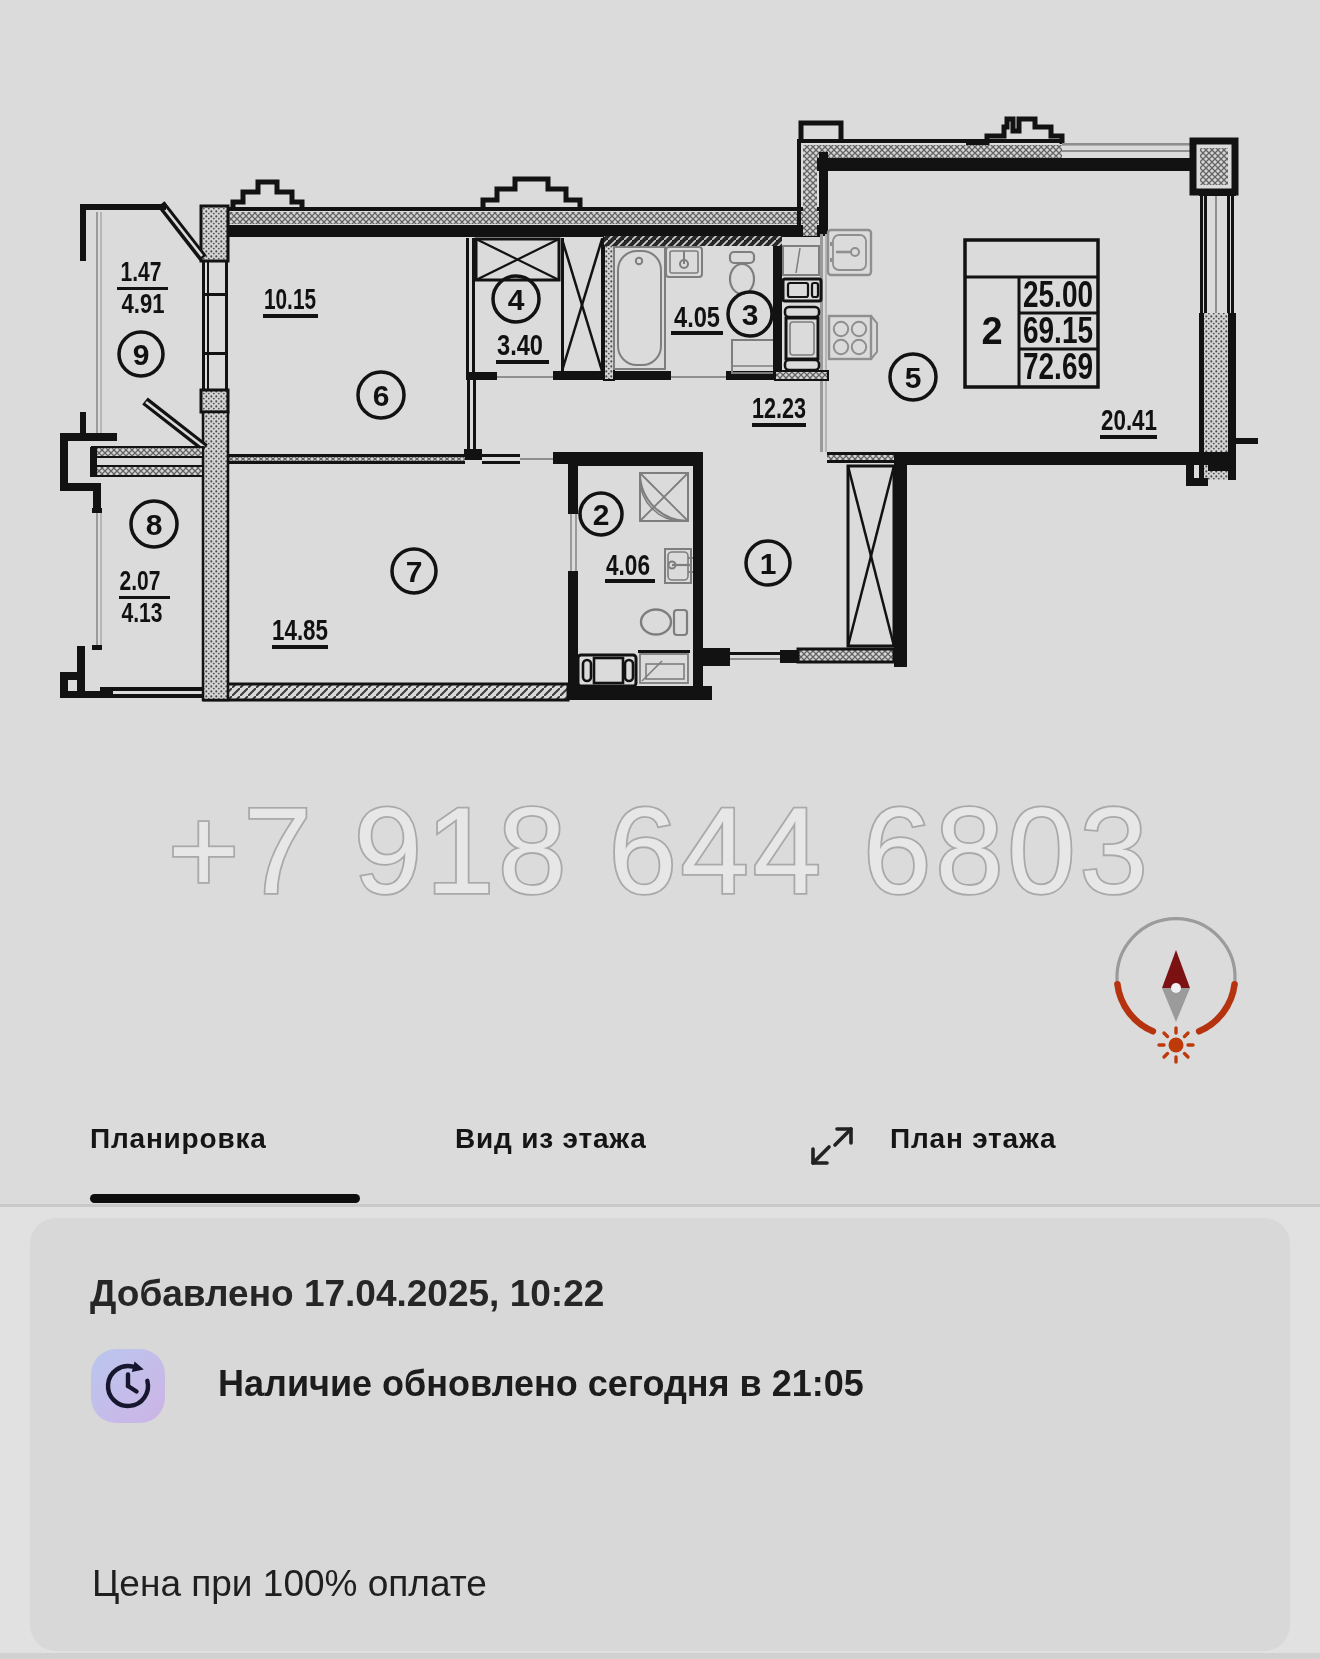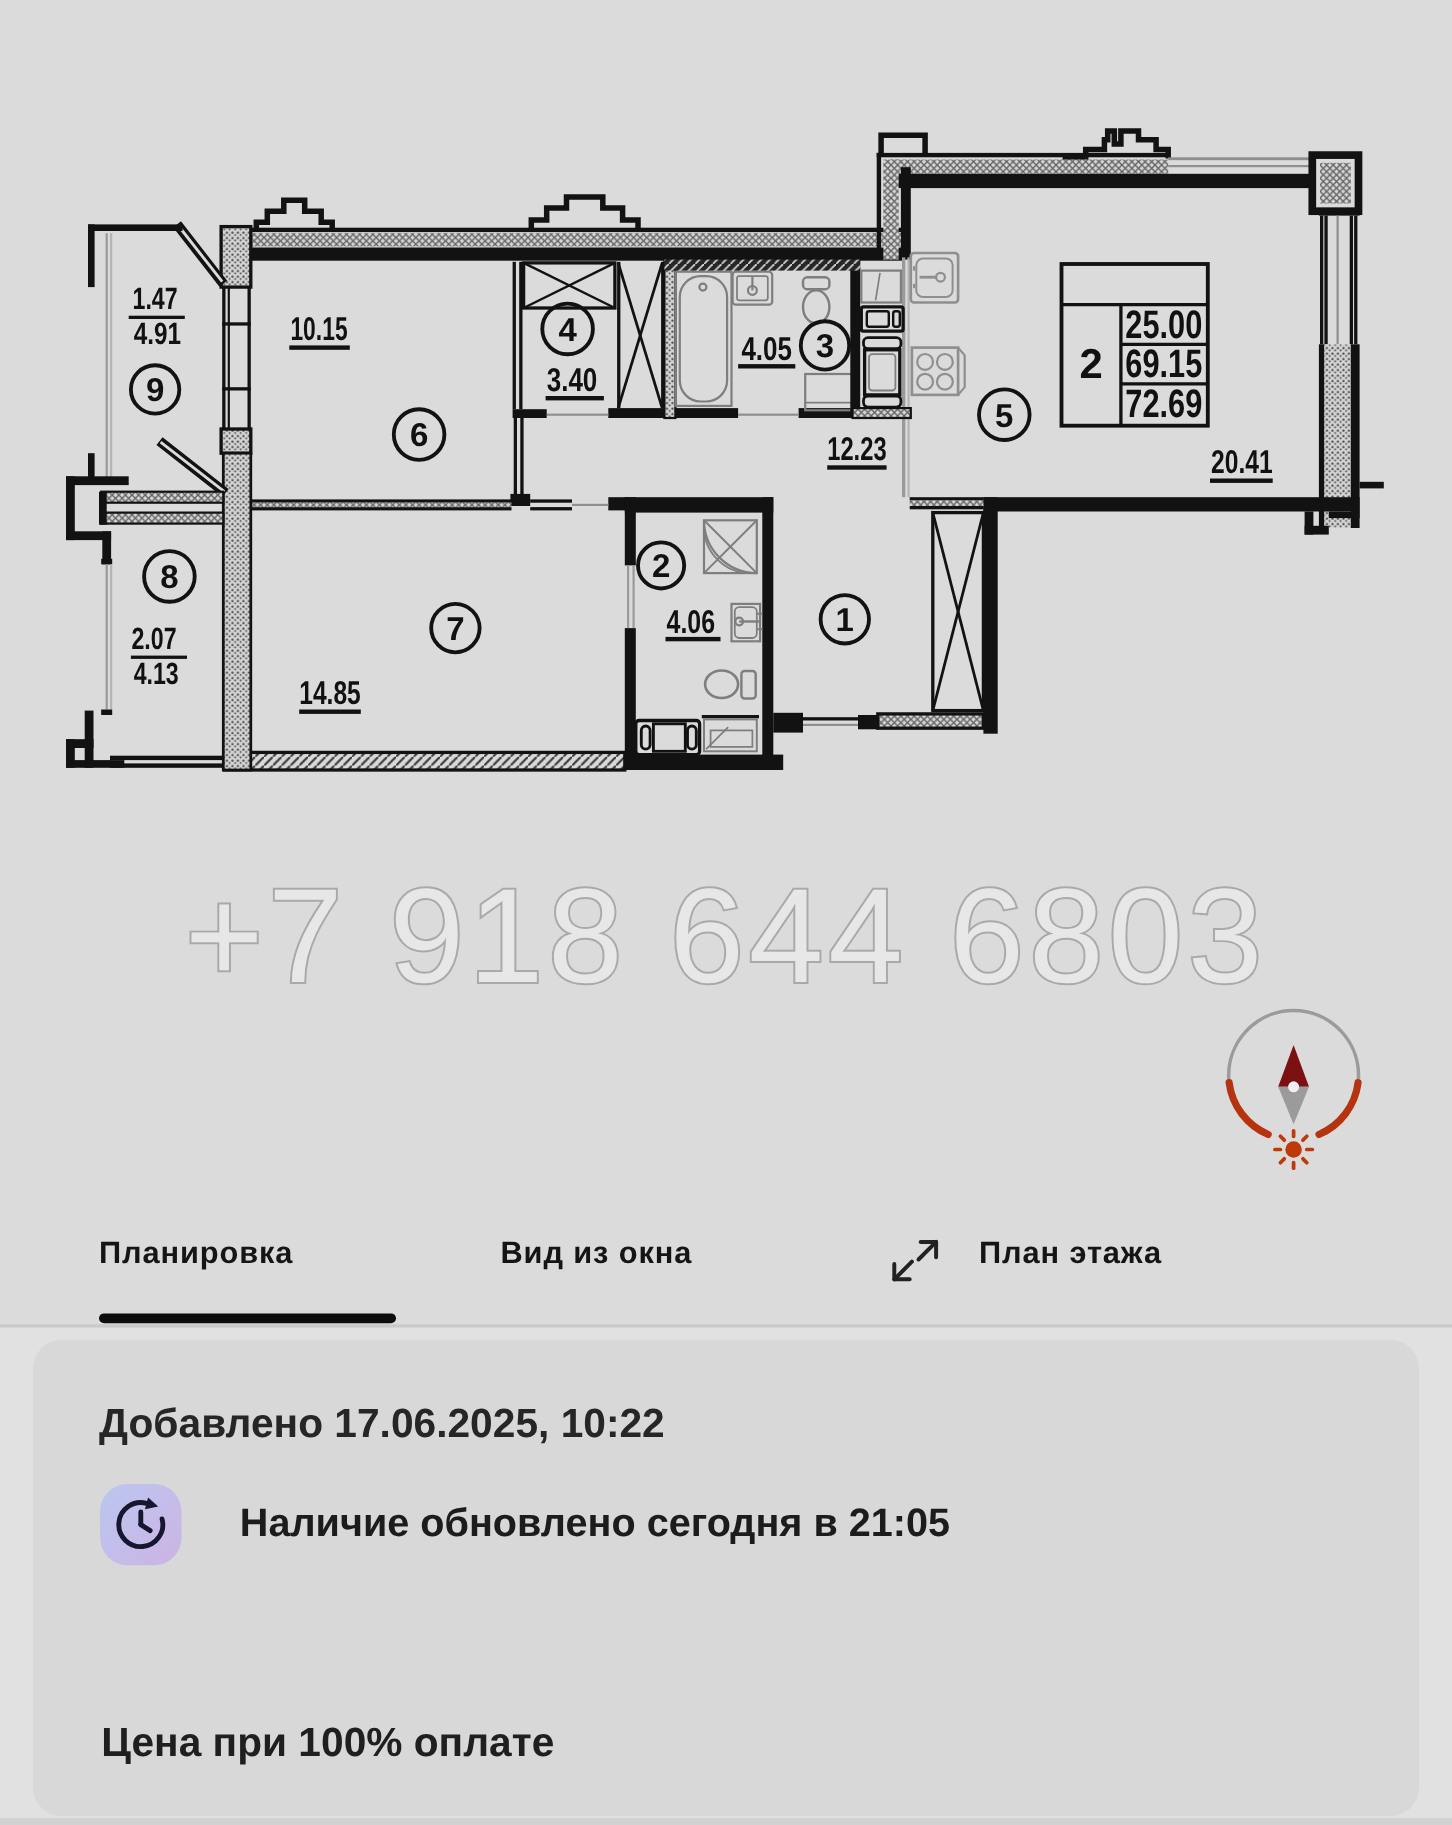--- a/index.html
+++ b/index.html
@@ -9,21 +9,21 @@
   .plansvg{position:absolute;left:0;top:0;}
   .tab{position:absolute;font-weight:700;font-size:28px;letter-spacing:0.8px;color:#151515;white-space:nowrap;line-height:1;}
   .sep{position:absolute;left:0;top:1204px;width:1320px;height:3px;background:#c9c9c9;}
   .lower{position:absolute;left:0;top:1207px;width:1320px;height:452px;background:#e1e1e1;}
   .card{position:absolute;left:30px;top:1218px;width:1260px;height:433px;background:#d8d8d8;border-radius:26px;}
   .added{position:absolute;left:90px;top:1275px;font-size:37px;font-weight:700;color:#262626;line-height:1;}
   .clockic{position:absolute;left:61px;top:131px;width:74px;height:74px;border-radius:25px;background:linear-gradient(135deg,#b9c7ee 0%,#c5bcea 55%,#cbb4e4 100%);}
   .avail{position:absolute;left:196px;top:1366px;font-size:36px;font-weight:700;color:#1c1c1c;line-height:1;margin-left:22px;}
   .price{position:absolute;left:92px;top:1464px;font-size:70px;font-weight:700;color:#141414;letter-spacing:4.9px;white-space:nowrap;line-height:1;-webkit-text-stroke:2.4px #141414;}
   .price .rub{color:#9b9b9b;font-size:63px;margin-left:14px;-webkit-text-stroke:2px #9b9b9b;}
-  .note{position:absolute;left:92px;top:1565px;font-size:37px;font-weight:700;color:#1f1f1f;line-height:1;}
+  .note{position:absolute;left:92px;top:1565px;font-size:37px;font-weight:400;color:#1f1f1f;line-height:1;}
   .botband{position:absolute;left:0;top:1653px;width:1320px;height:6px;background:#d1d1d1;}
 </style>
 </head>
 <body>
 <div class="page">
 
 <svg class="plansvg" width="1320" height="1659" viewBox="0 0 1320 1659">
 <defs>
 <pattern id="px" width="6" height="6" patternUnits="userSpaceOnUse">
   <rect width="6" height="6" fill="#d6d6d6"></rect>
@@ -375,40 +375,40 @@
 <line x1="1167.5" y1="1036.5" x2="1164.0" y2="1033.0" stroke="#bf3a0b" stroke-width="3.4" stroke-linecap="round"></line>
 <line x1="1176.0" y1="1033.0" x2="1176.0" y2="1028.0" stroke="#bf3a0b" stroke-width="3.4" stroke-linecap="round"></line>
 <line x1="1184.5" y1="1036.5" x2="1188.0" y2="1033.0" stroke="#bf3a0b" stroke-width="3.4" stroke-linecap="round"></line>
 </g>
 </svg>
 
 <div class="tab" style="left:90px;top:1125px;">Планировка</div>
 
 <div style="position:absolute;left:90px;top:1194px;width:270px;height:9px;border-radius:4.5px;background:#0d0d0d;"></div>
 
-<div class="tab" style="left:455px;top:1125px;">Вид из окна</div>
+<div class="tab" style="left:455px;top:1125px;">Вид из этажа</div>
 
 <svg style="position:absolute;left:806px;top:1120px;" width="52" height="52" viewBox="0 0 52 52">
   <g stroke="#222" stroke-width="3.6" fill="none" stroke-linecap="round" stroke-linejoin="round">
     <path d="M31 9 L45 9 L45 23"></path>
     <path d="M45 9 L29 25"></path>
     <path d="M21 43 L7 43 L7 29"></path>
     <path d="M7 43 L23 27"></path>
   </g>
 </svg>
 
 <div class="tab" style="left:880px;top:1125px;margin-left:10px;">План этажа</div>
 
 <div class="sep"></div>
 
 <div class="lower"></div>
 
 <div class="card"></div>
 
-<div class="added">Добавлено 17.06.2025, 10:22</div>
+<div class="added">Добавлено 17.04.2025, 10:22</div>
 
 <div class="clockic" style="top:1349px;left:91px;">
   <svg width="74" height="74" viewBox="0 0 74 74">
     <g fill="none" stroke="#16162e" stroke-width="4.4" stroke-linecap="round">
       <path d="M56.3 31.8 A20 20 0 1 1 42.2 17.7"></path>
       <path d="M37 37 L37 25.5"></path>
       <path d="M37 37 L45.5 42.5"></path>
     </g>
     <path d="M52.8 20.5 L40.8 23.0 L43.6 12.4 Z" fill="#16162e"></path>
   </svg>

